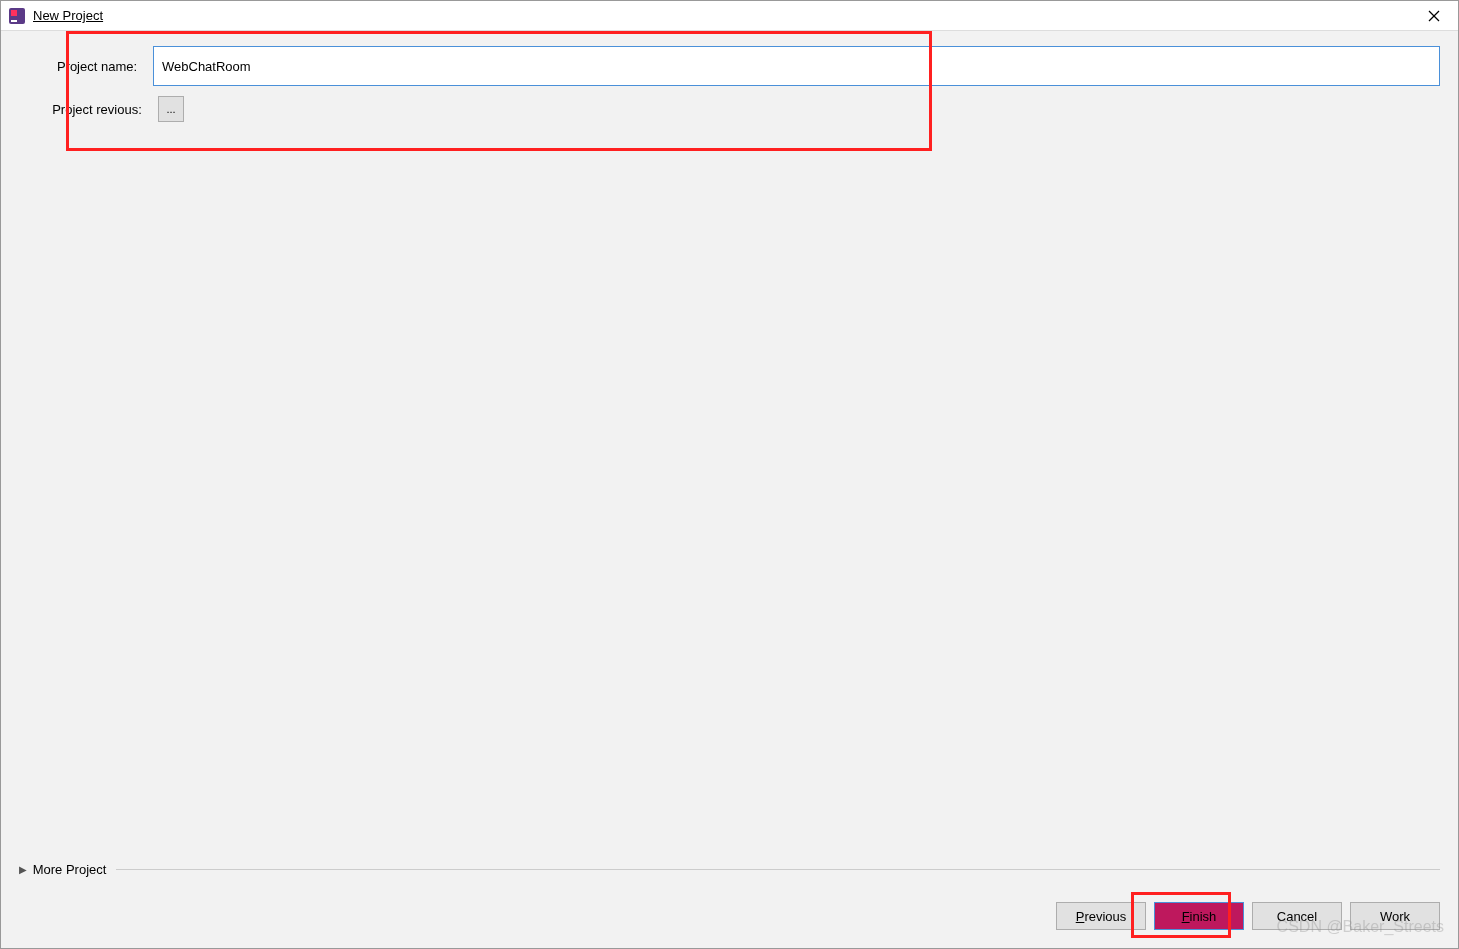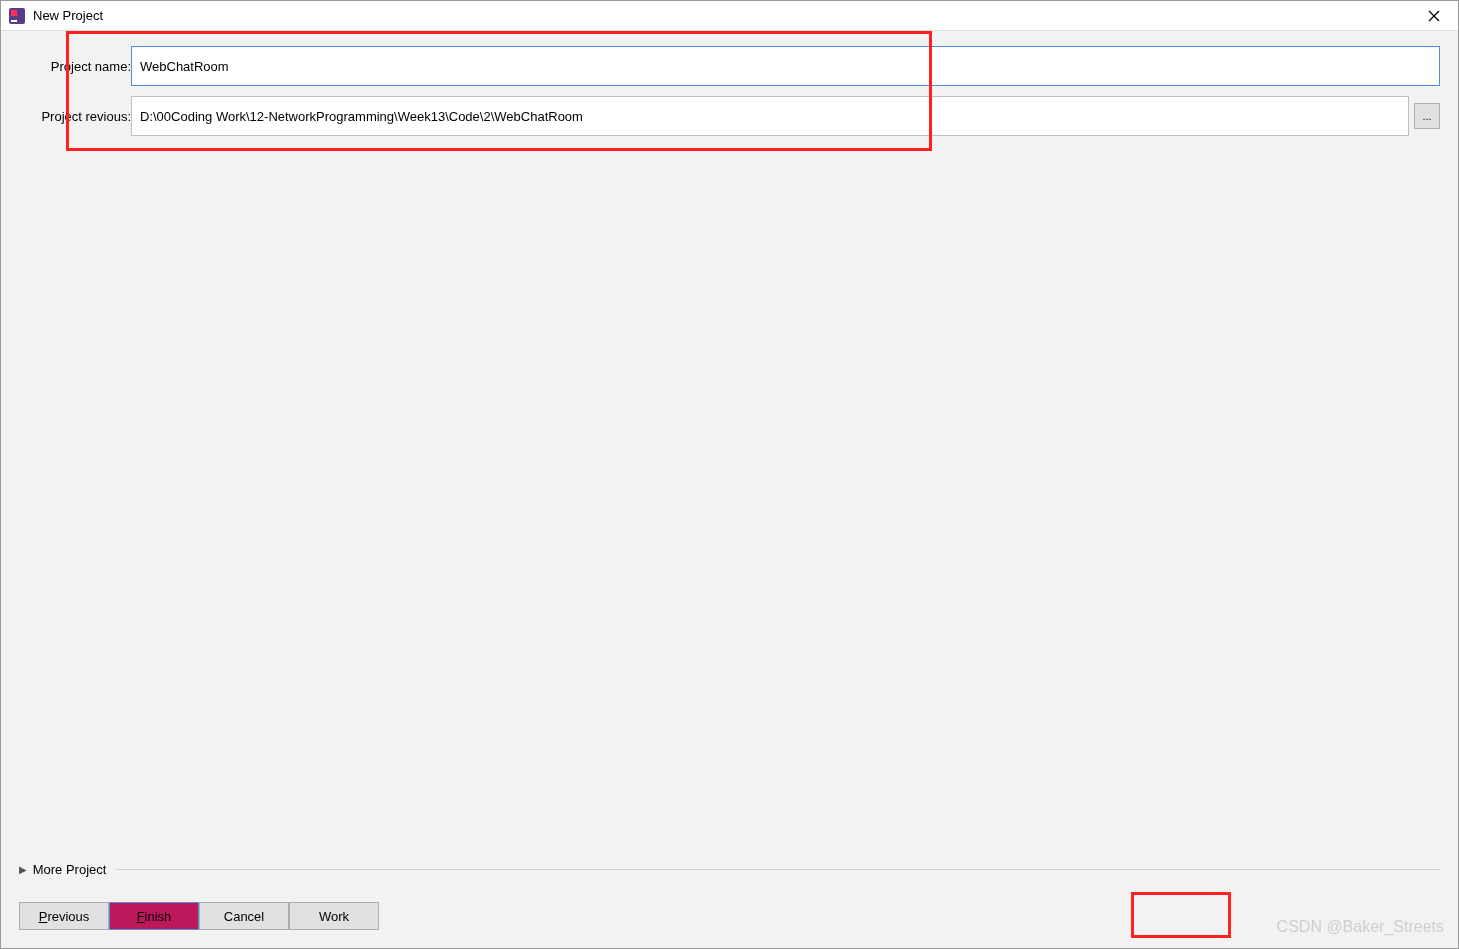--- a/index.html
+++ b/index.html
@@ -18,20 +18,21 @@
       border: 1px solid #999;
       overflow: hidden;
     }
     .title-bar {
       display: flex;
       align-items: center;
       height: 30px;
       padding: 0 8px;
       background: #fff;
       border-bottom: 1px solid #ddd;
+      text-decoration: underline;
     }
     .title-bar .app-icon {
       width: 16px;
       height: 16px;
       margin-right: 8px;
       display: inline-flex;
       align-items: center;
       justify-content: center;
     }
     .title-bar .title-text {
@@ -53,22 +54,23 @@
       height: calc(100% - 30px - 120px);
     }
     .form-row {
       display: flex;
       align-items: center;
       margin-bottom: 10px;
     }
     .form-label {
       width: 112px;
       font-size: 13px;
-      text-align: right;
+      text-align: center;
       flex-shrink: 0;
+      margin-left: 22px;
     }
     .form-input {
       flex: 1;
       height: 40px;
       border: 1px solid #bfbfbf;
       padding: 0 8px;
       font-size: 13px;
       font-family: inherit;
       background: #fff;
     }
@@ -118,21 +120,22 @@
       color: #555;
     }
     .settings-divider {
       flex: 1;
       height: 1px;
       background: #ccc;
       margin-left: 10px;
     }
     .button-row {
       display: flex;
-      justify-content: flex-start;
+      justify-content: flex-end;
+      gap: 8px;
       position: relative;
     }
     .btn {
       min-width: 90px;
       height: 28px;
       border: 1px solid #adadad;
       background: #e1e1e1;
       cursor: pointer;
       font-size: 13px;
       font-family: inherit;
@@ -187,21 +190,20 @@
 
 <div class="highlight-box-1"></div>
 
 <div class="content">
   <div class="form-row">
     <label class="form-label">Project name:</label>
     <input type="text" class="form-input focused" value="WebChatRoom" style="">
   </div>
   <div class="form-row">
     <label class="form-label">Project revious:</label>
-    <input type="text" class="form-input" value="D:\00Coding Work\12-NetworkProgramming\Week13\Code\2\WebChatRoom" style="">
     <button class="browse-btn">...</button>
   </div>
 </div>
 
 <div class="bottom-area">
   <div class="more-settings">
     <span class="expand-icon">▶</span>
     <span>More Project</span>
     <div class="settings-divider"></div>
   </div>

